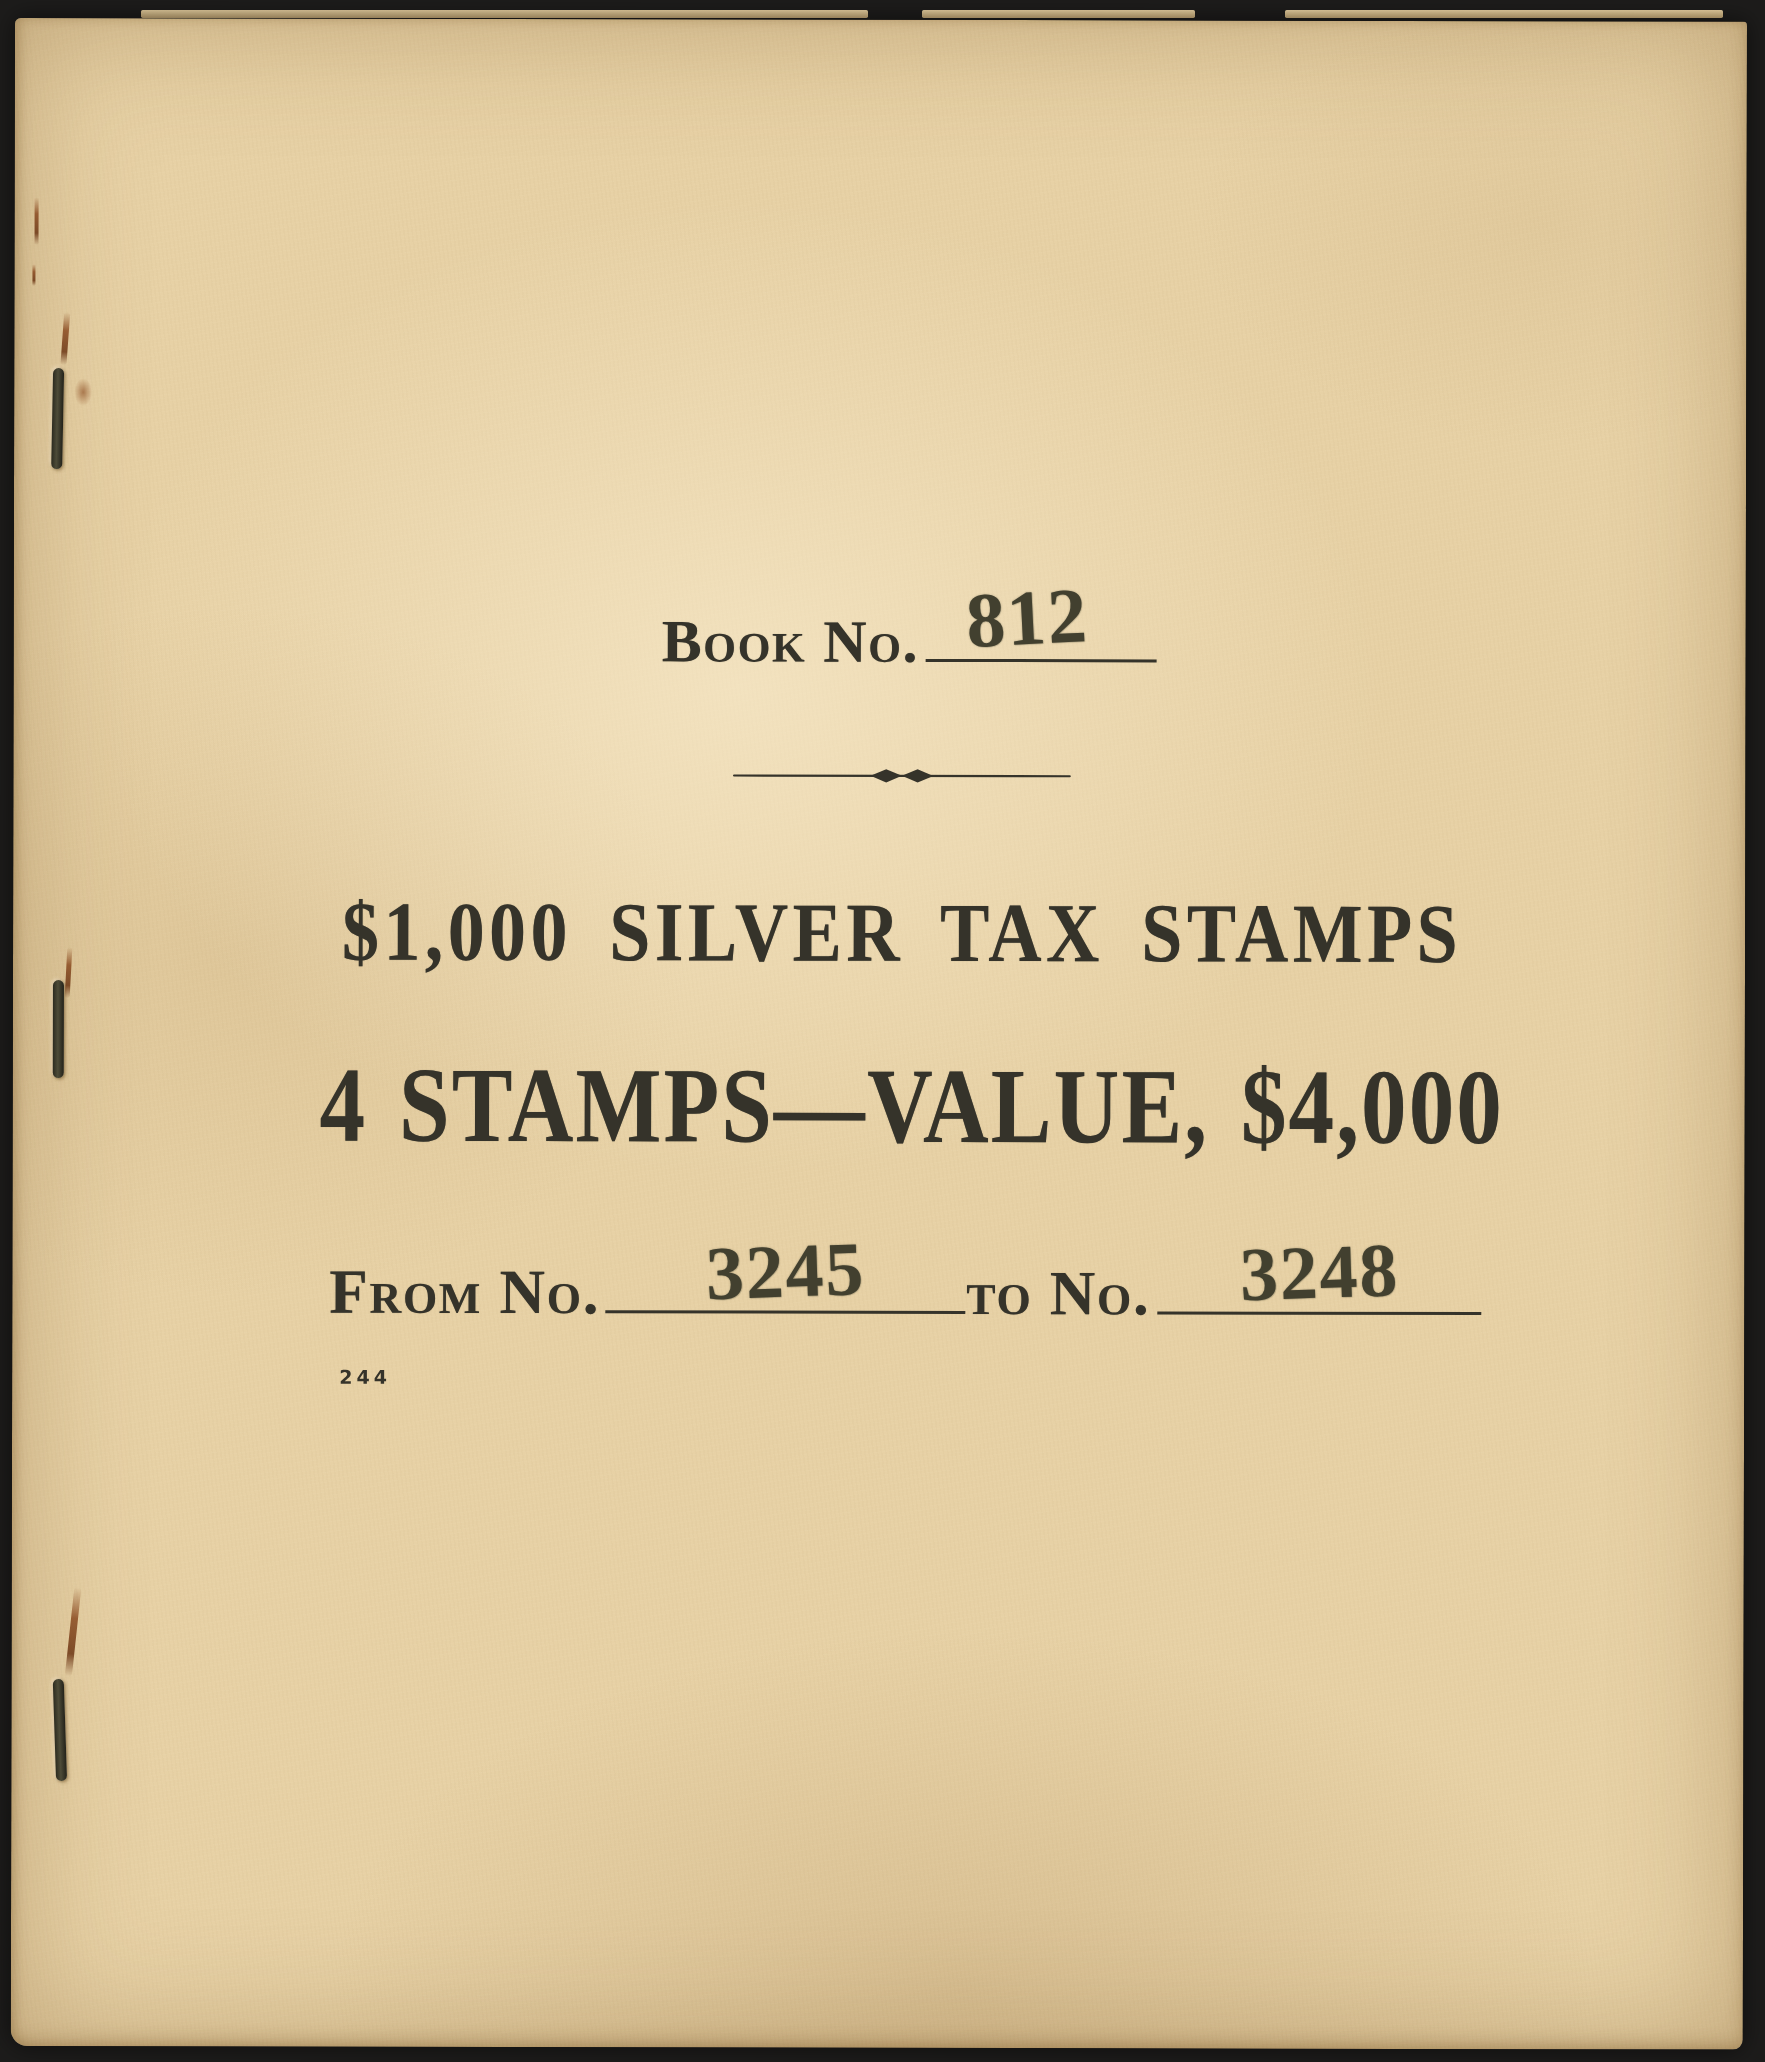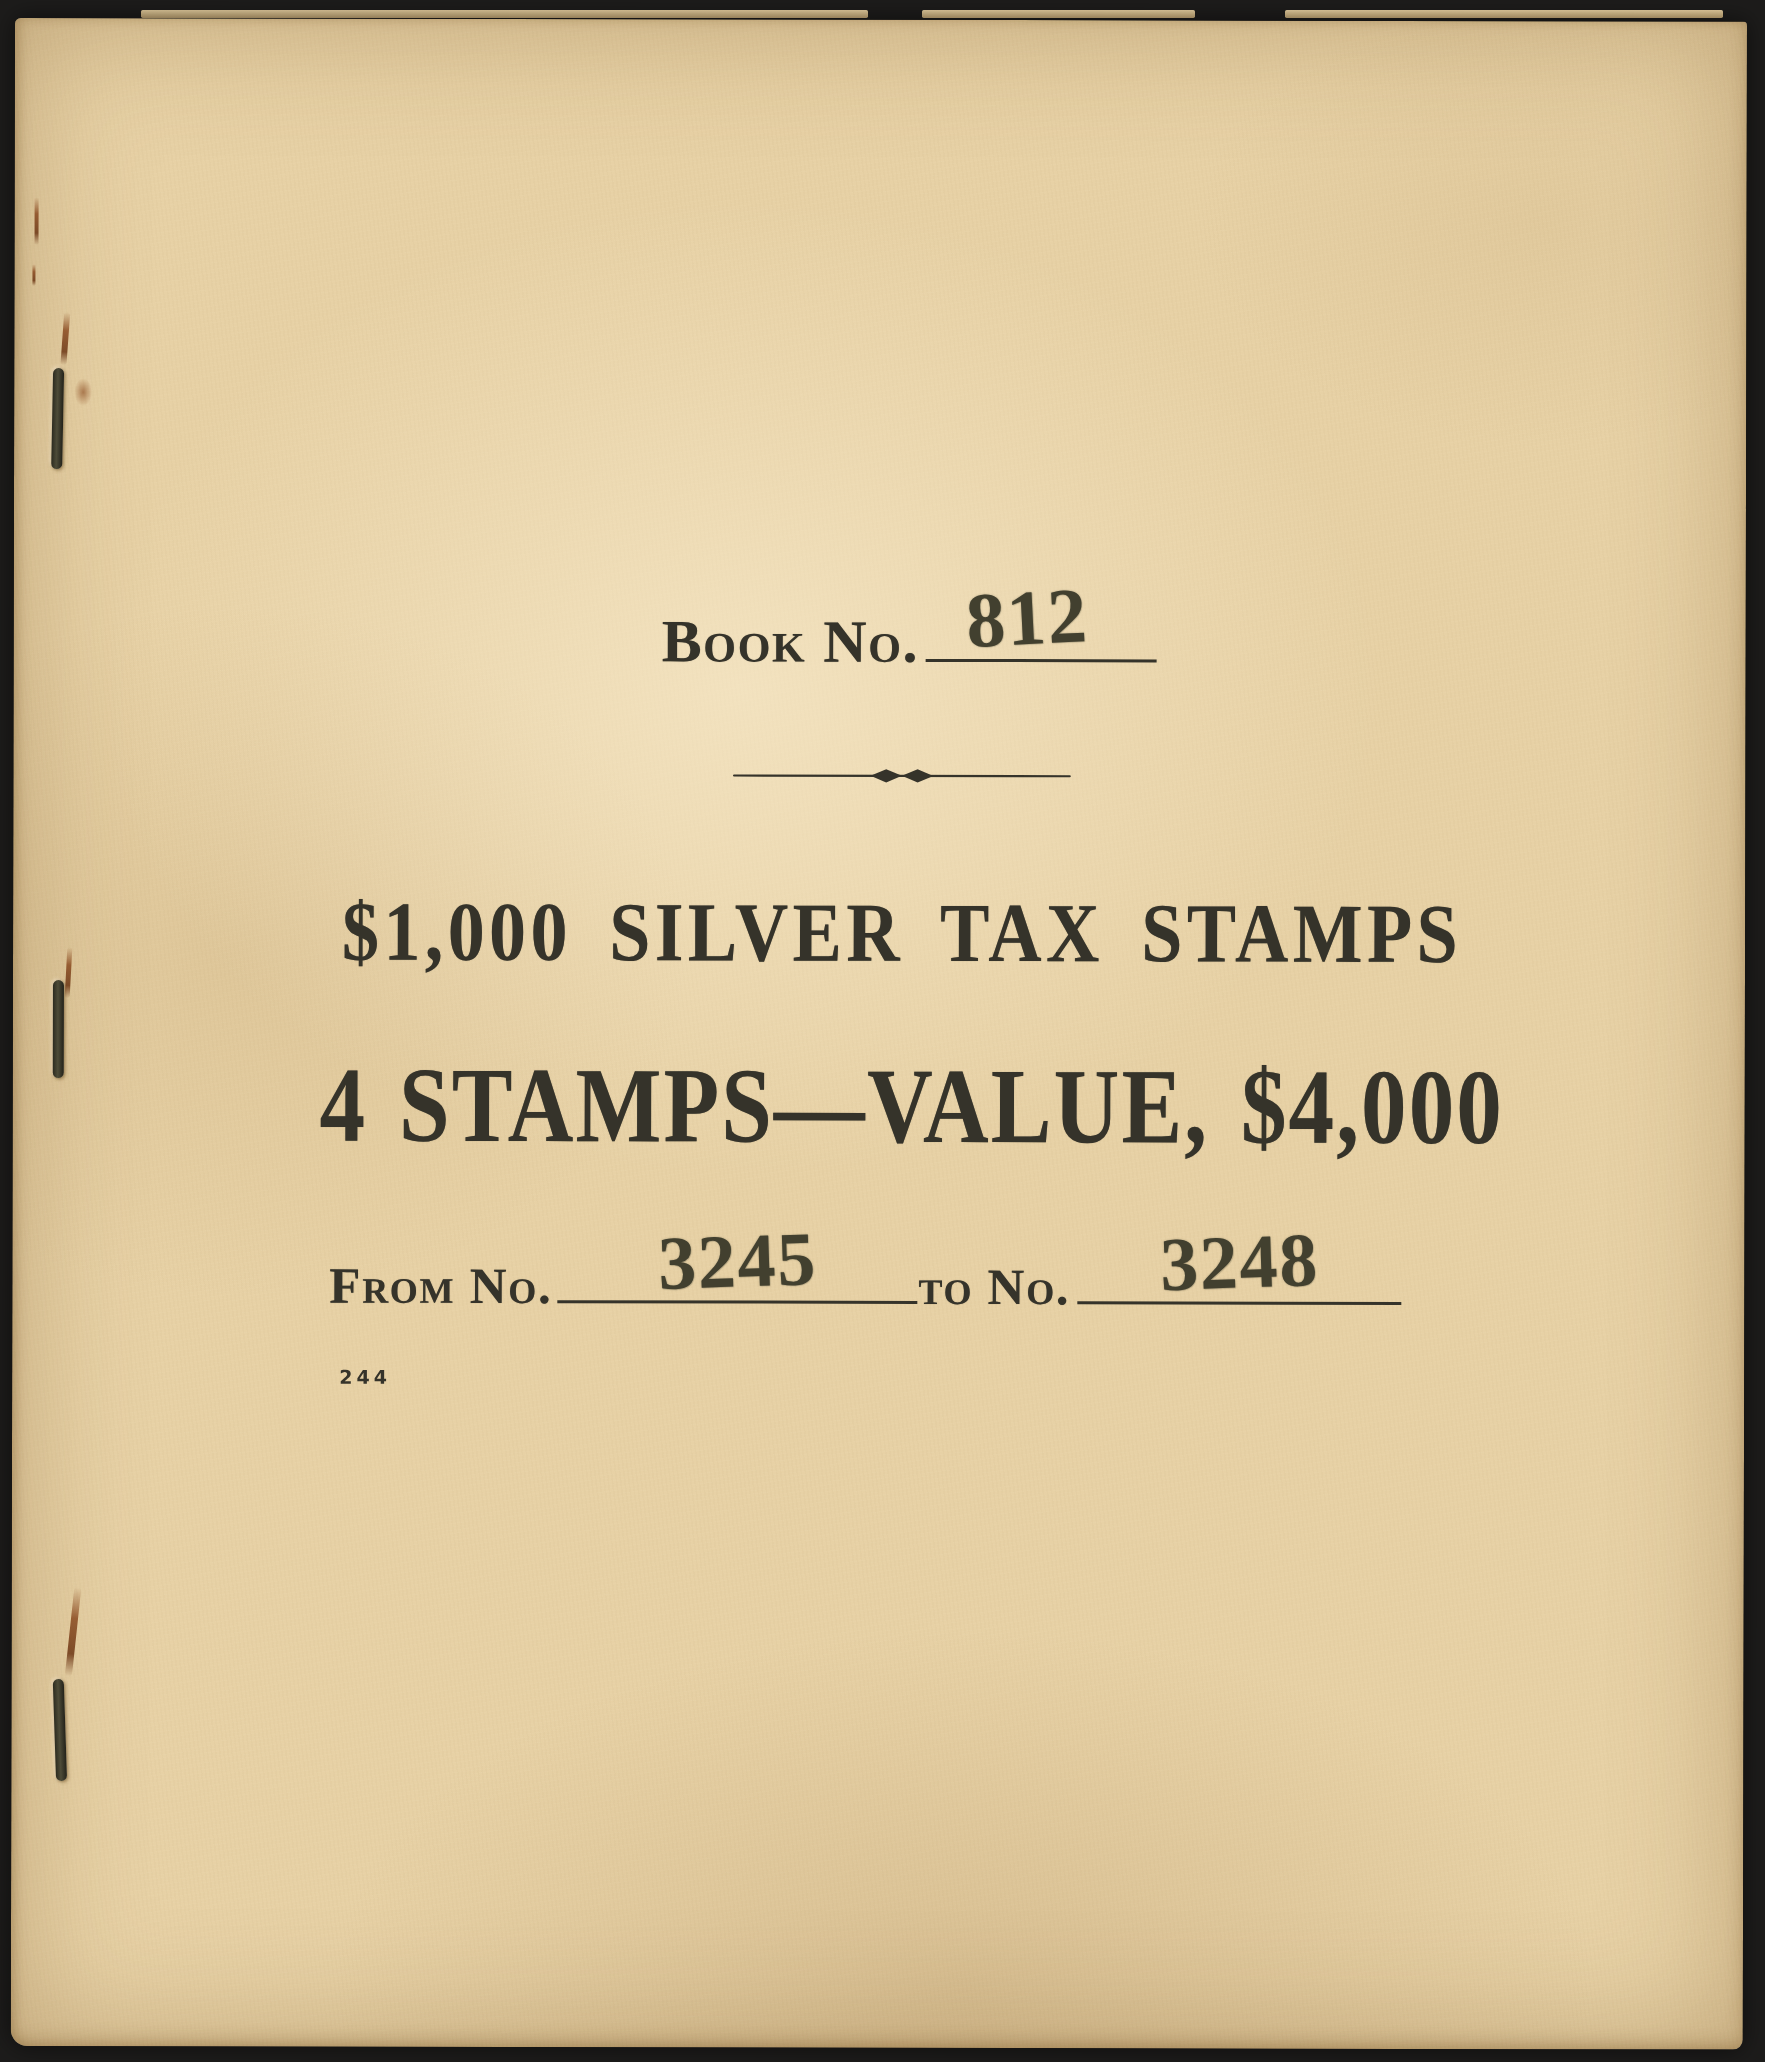--- a/index.html
+++ b/index.html
@@ -90,21 +90,21 @@
     font-size:107px;font-weight:700;line-height:1;
     letter-spacing:2.5px;word-spacing:8.3px;white-space:nowrap;
     transform:translateX(-50%) scaleX(0.85);
   }
 
   
   .from-line{
     position:absolute;left:317px;top:1242px;
     display:flex;align-items:baseline;white-space:nowrap;
   }
-  .from-line .label-smallcaps{font-size:51px;}
+  .from-line .label-smallcaps{font-size:63px;}
   .from-blank{width:360px;margin-left:5px;}
   .to-label{margin-left:1px;}
   .to-blank{width:324px;margin-left:6.6px;}
   .stamped-serial{font-size:76px;transform:translateX(-50%) rotate(-2deg);bottom:2.5px;}
 
   
   .form-number{
     position:absolute;left:327px;top:1347px;
     font-family:"DejaVu Sans","Liberation Sans",sans-serif;
     font-size:19px;font-weight:700;letter-spacing:4.1px;

